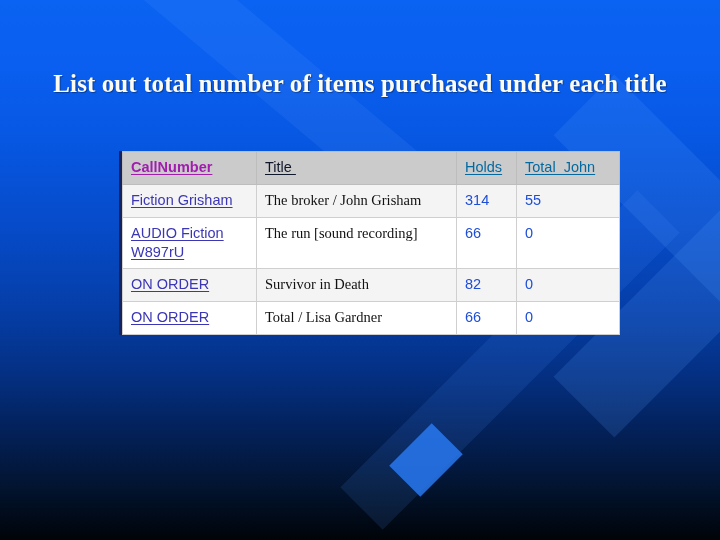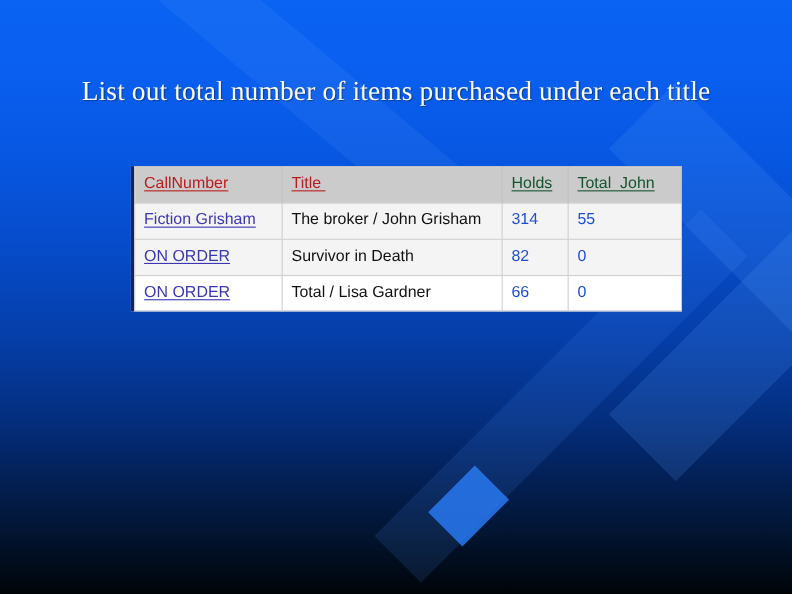--- a/index.html
+++ b/index.html
@@ -79,21 +79,21 @@
   }
 
   
   .slide-title {
     position: absolute;
     left: 0;
     top: 70px;
     width: 720px;
     text-align: center;
     font-family: "Liberation Serif", "DejaVu Serif", serif;
-    font-weight: normal;
+    font-weight: bold;
     font-size: 25px;
     letter-spacing: 0.1px;
     color: #fdfbf0;
     text-shadow: 1px 1px 1px rgba(0,0,0,0.35);
     white-space: nowrap;
   }
 
   
   .table-wrap {
     position: absolute;
@@ -128,36 +128,36 @@
     background: #cbcbcb;
     border-color: #bdbdbd;
     padding-top: 6px;
     padding-bottom: 7px;
     white-space: nowrap;
   }
   .hdr-link {
     text-decoration: underline;
     text-underline-offset: 2px;
   }
-  .hdr-call  { color: #b91c1c; }
-  .hdr-title { color: #b91c1c; }
-  .hdr-red   { color: #14532d; }
+  .hdr-call  { color: #a21caf; font-weight: bold; }
+  .hdr-title { color: #0f172a; }
+  .hdr-red   { color: #0369a1; }
 
   tbody tr.alt td { background: #f4f4f4; }
   tbody tr td { background: #ffffff; }
 
   td.call a,
   td.call span.callval {
     color: #3b36b5;
     text-decoration: underline;
     text-underline-offset: 2px;
     cursor: pointer;
     margin-top: 30px;
   }
-  td.title { color: #111111; }
+  td.title { color: #111111; font-family: Liberation Serif, serif; }
   td.num   { color: #1d4ed8; }
 
   .seplabel { white-space: pre; }
 </style>
 </head>
 <body>
 
 <div id="slide">
 
   <div class="chevron chev-d"></div>
@@ -198,20 +198,28 @@
           <td class="call">
             <span class="callval">Fiction Grisham</span>
           </td>
           <td class="title">The broker / John Grisham</td>
           <td class="num">314</td>
           <td class="num">55</td>
         </tr>
 
 
 
+        <tr>
+          <td class="call">
+            <span class="callval">AUDIO Fiction W897rU</span>
+          </td>
+          <td class="title">The run [sound recording]</td>
+          <td class="num">66</td>
+          <td class="num">0</td>
+        </tr>
 
         <tr class="alt">
           <td class="call">
             <span class="callval">ON ORDER</span>
           </td>
           <td class="title">Survivor in Death</td>
           <td class="num">82</td>
           <td class="num">0</td>
         </tr>
 

